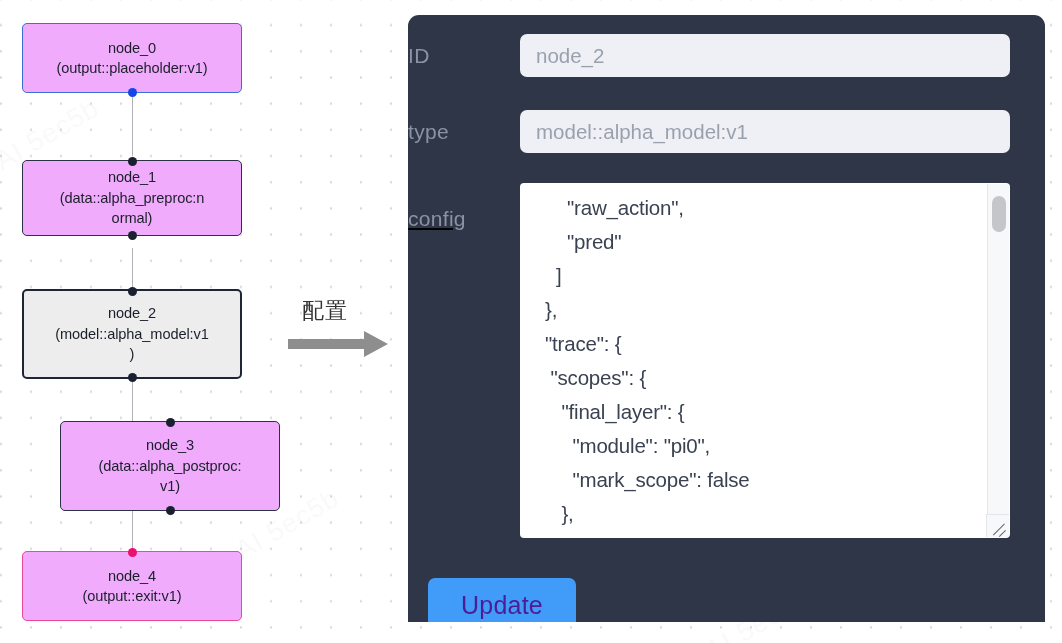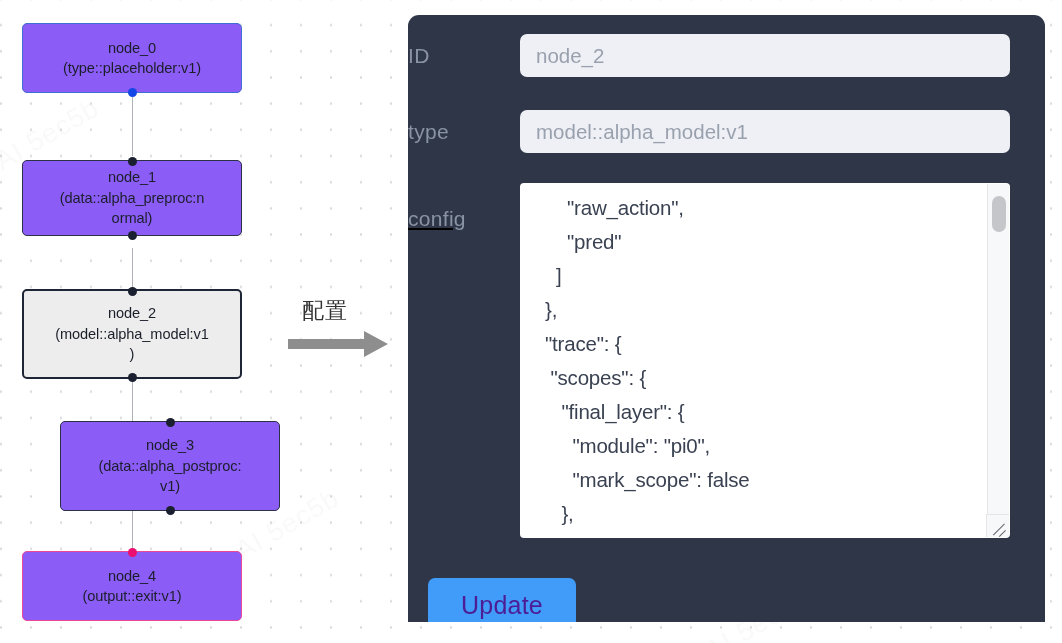--- a/index.html
+++ b/index.html
@@ -62,21 +62,21 @@
     width: 400px;
     height: 643px;
   }
 
   .node {
     position: absolute;
     left: 22px;
     width: 220px;
     box-sizing: border-box;
     border-radius: 5px;
-    background: #8b5cf6;
+    background: #f0abfc;
     display: flex;
     flex-direction: column;
     align-items: center;
     justify-content: center;
     text-align: center;
     color: #1b1f2a;
     font-size: 14.6px;
     line-height: 20.5px;
     letter-spacing: -0.1px;
   }
@@ -289,21 +289,21 @@
 
   <div class="graph">
 
     <div class="edge" style="top:93px;height:63px;"></div>
     <div class="edge" style="top:248px;height:41px;"></div>
     <div class="edge" style="top:379px;height:42px;"></div>
     <div class="edge" style="top:511px;height:40px;"></div>
 
     <div class="node input" style="top:23px;height:70px;">
       <span class="nline">node_0</span>
-      <span class="nline">(type::placeholder:v1)</span>
+      <span class="nline">(output::placeholder:v1)</span>
       <span class="handle bottom blue"></span>
     </div>
 
     <div class="node default" style="top:160px;height:76px;">
       <span class="nline">node_1</span>
       <span class="nline">(data::alpha_preproc:n</span>
       <span class="nline">ormal)</span>
       <span class="handle top"></span>
       <span class="handle bottom"></span>
     </div>

